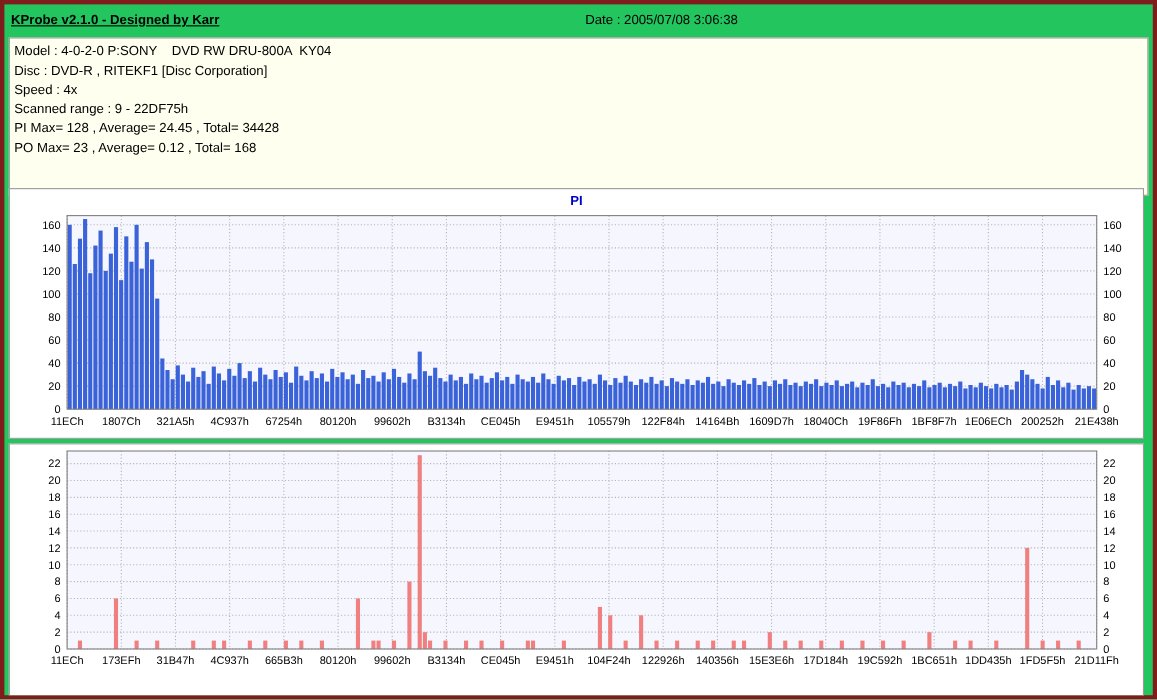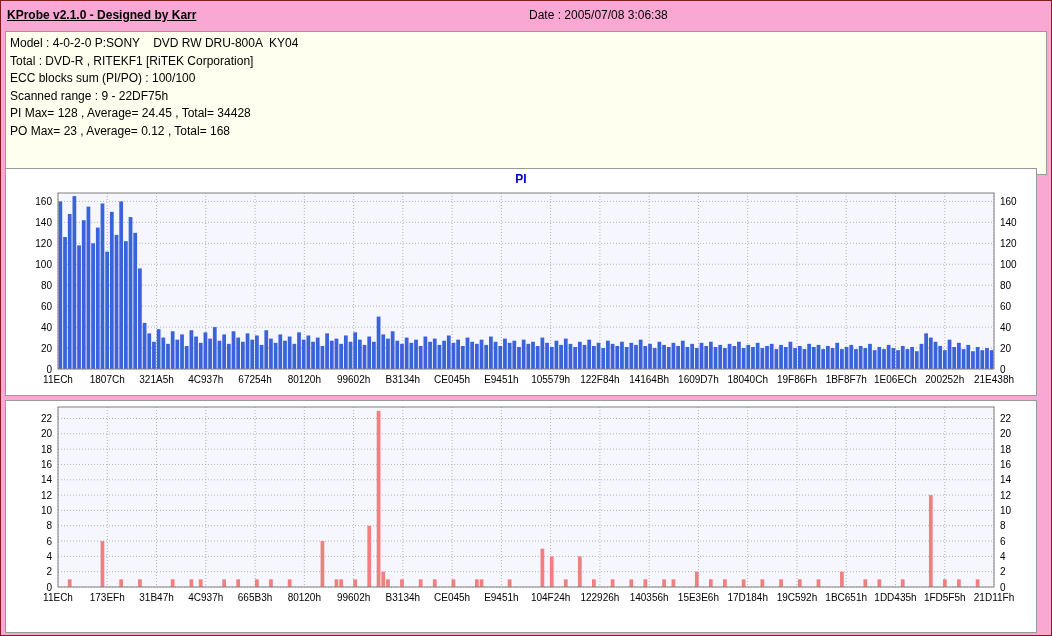--- a/index.html
+++ b/index.html
@@ -1,18 +1,18 @@
 <!DOCTYPE html>
 <html><head>
 <meta charset="utf-8">
 <style>
   html,body{margin:0;padding:0;background:#d4d0c8;}
   .window{
     width:1052px;height:636px;box-sizing:border-box;position:relative;
-    background:#f9a8d4;border:1px solid #7f1d1d;
+    background:#22c55e;border:4px solid #7f1d1d;
     font-family:"Liberation Sans",sans-serif;color:#000;overflow:hidden;
   }
   .app-title{position:absolute;left:6px;top:7px;font-size:12px;font-weight:bold;text-decoration:underline;}
   .date{position:absolute;left:528px;top:7px;font-size:12px;}
   .info-box{
     position:absolute;left:4px;right:4px;top:30px;height:144px;
     border:1px solid #999;box-sizing:border-box;padding:3px 0 0 4px;background:#fffff0;
   }
   .info-line{font-size:12px;line-height:17.6px;white-space:pre;}
   .chart-panel{
@@ -27,22 +27,22 @@
 </style>
 </head>
 <body>
 
 <div class="window">
   <div class="app-title">KProbe v2.1.0 - Designed by Karr</div>
   <div class="date">Date : 2005/07/08 3:06:38</div>
 
   <div class="info-box">
     <div class="info-line">Model : 4-0-2-0 P:SONY    DVD RW DRU-800A  KY04</div>
-    <div class="info-line">Total : DVD-R , RITEKF1 [RiTEK Corporation]</div>
-    <div class="info-line">ECC blocks sum (PI/PO) : 100/100</div>
+    <div class="info-line">Disc : DVD-R , RITEKF1 [Disc Corporation]</div>
+    <div class="info-line">Speed : 4x</div>
     <div class="info-line">Scanned range : 9 - 22DF75h</div>
     <div class="info-line">PI Max= 128 , Average= 24.45 , Total= 34428</div>
     <div class="info-line">PO Max= 23 , Average= 0.12 , Total= 168</div>
   </div>
 
   <div class="chart-panel" id="pi-panel">
     <div class="chart-title">PI</div>
     <svg id="pi-svg" width="1040" height="204">
         <rect x="52" y="6" width="936" height="176" fill="#f6f6fe"></rect>
         <line x1="52" y1="182" x2="988" y2="182" stroke="#b4b4b4" stroke-width="1" stroke-dasharray="1,2"></line>

